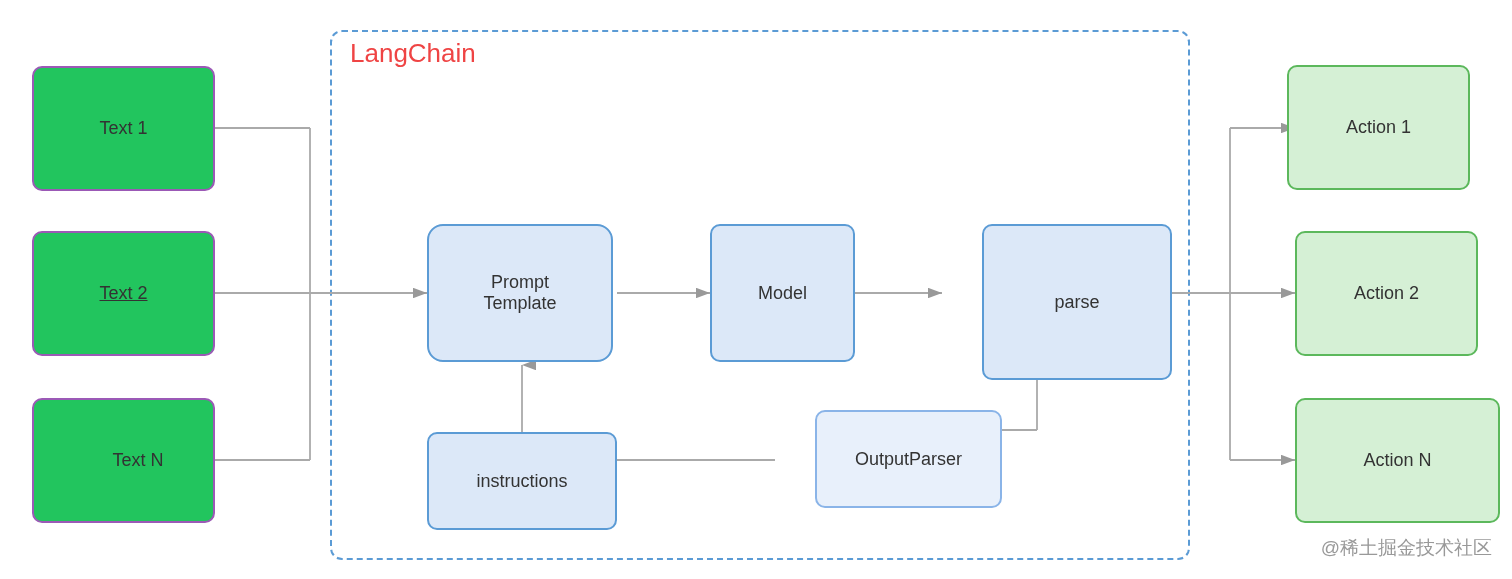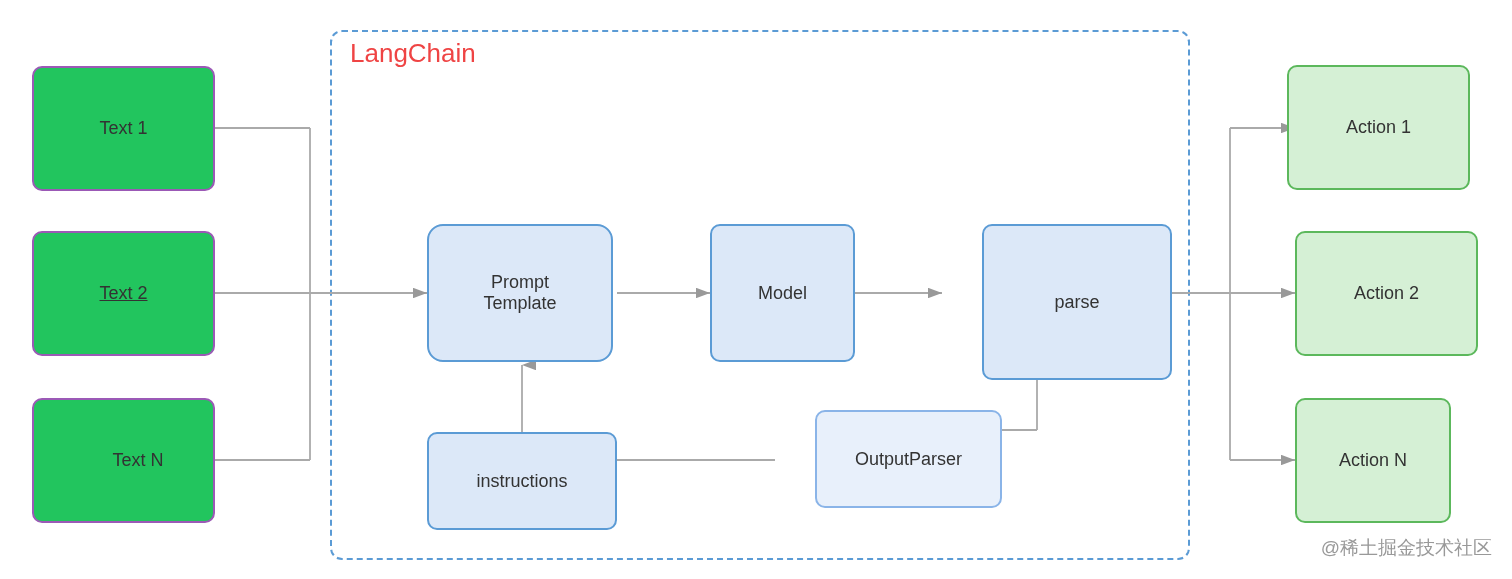--- a/index.html
+++ b/index.html
@@ -186,19 +186,19 @@
   </div>
 
   <div class="box box-green" style="left:1287px; top:65px; width:183px; height:125px;">
     <span>Action 1</span>
   </div>
 
   <div class="box box-green" style="left:1295px; top:231px; width:183px; height:125px;">
     <span>Action 2</span>
   </div>
 
-  <div class="box box-green" style="left:1295px; top:398px; width:156px; height:125px;">
+  <div class="box box-green" style="left:1295px; top:398px; width:205px; height:125px;">
     <span>Action N</span>
   </div>
 
   <div class="watermark">@稀土掘金技术社区</div>
 
 </div>
 
 </body></html>

